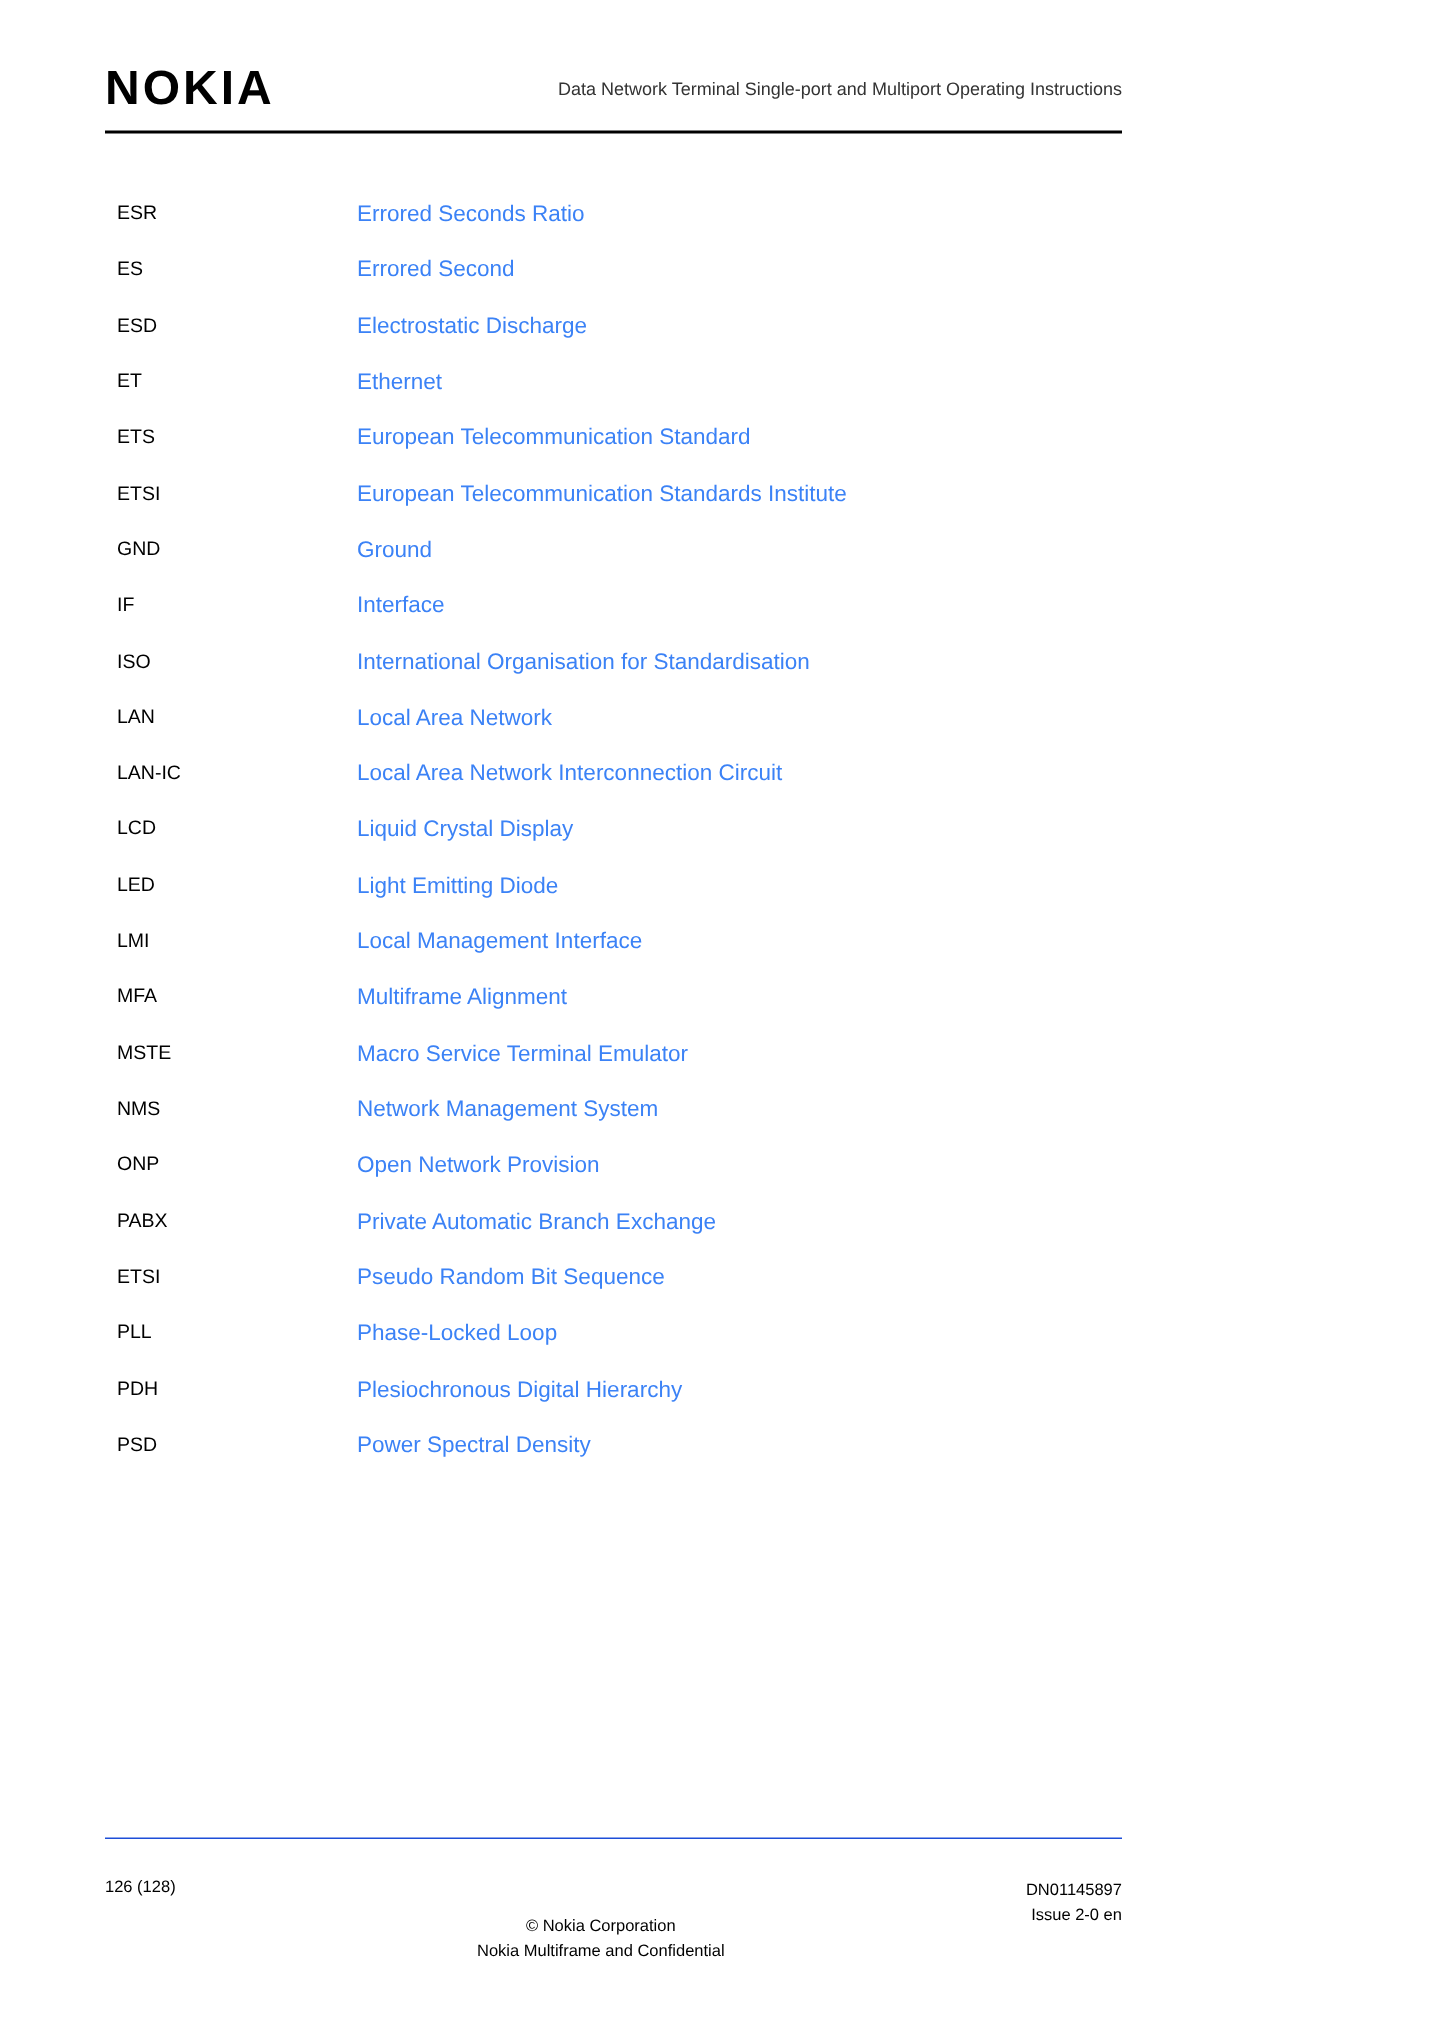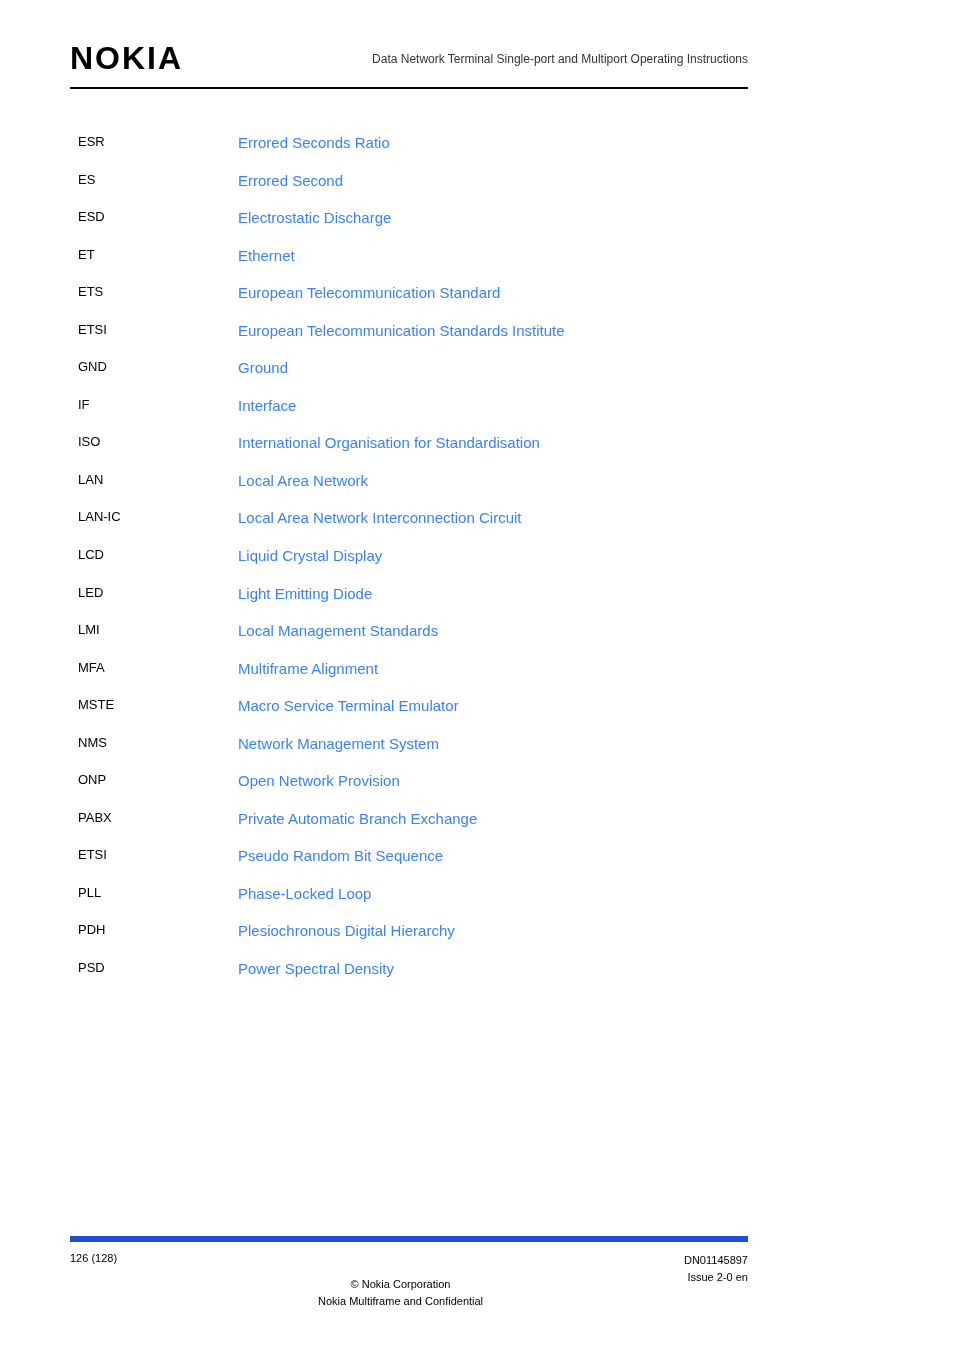--- a/index.html
+++ b/index.html
@@ -55,23 +55,23 @@
       font-size: 13px;
       color: #000;
       white-space: nowrap;
     }
     .glossary-table tr td:last-child {
       font-size: 15px;
       color: #3b82f6;
     }
     
     .footer {
-      border-top: 6px solid #1d4ed8;
+      border-top: 1px solid #1d4ed8;
       margin-top: auto;
-      padding-top: 10px;
+      padding-top: 26px;
       display: flex;
       justify-content: space-between;
       align-items: flex-start;
       font-size: 11px;
       color: #000;
     }
     .footer-left {
       font-size: 11px;
     }
     .footer-center {
@@ -148,21 +148,21 @@
         <tr>
           <td>LCD</td>
           <td>Liquid Crystal Display</td>
         </tr>
         <tr>
           <td>LED</td>
           <td>Light Emitting Diode</td>
         </tr>
         <tr>
           <td>LMI</td>
-          <td>Local Management Standards</td>
+          <td>Local Management Interface</td>
         </tr>
         <tr>
           <td>MFA</td>
           <td>Multiframe Alignment</td>
         </tr>
         <tr>
           <td>MSTE</td>
           <td>Macro Service Terminal Emulator</td>
         </tr>
         <tr>

